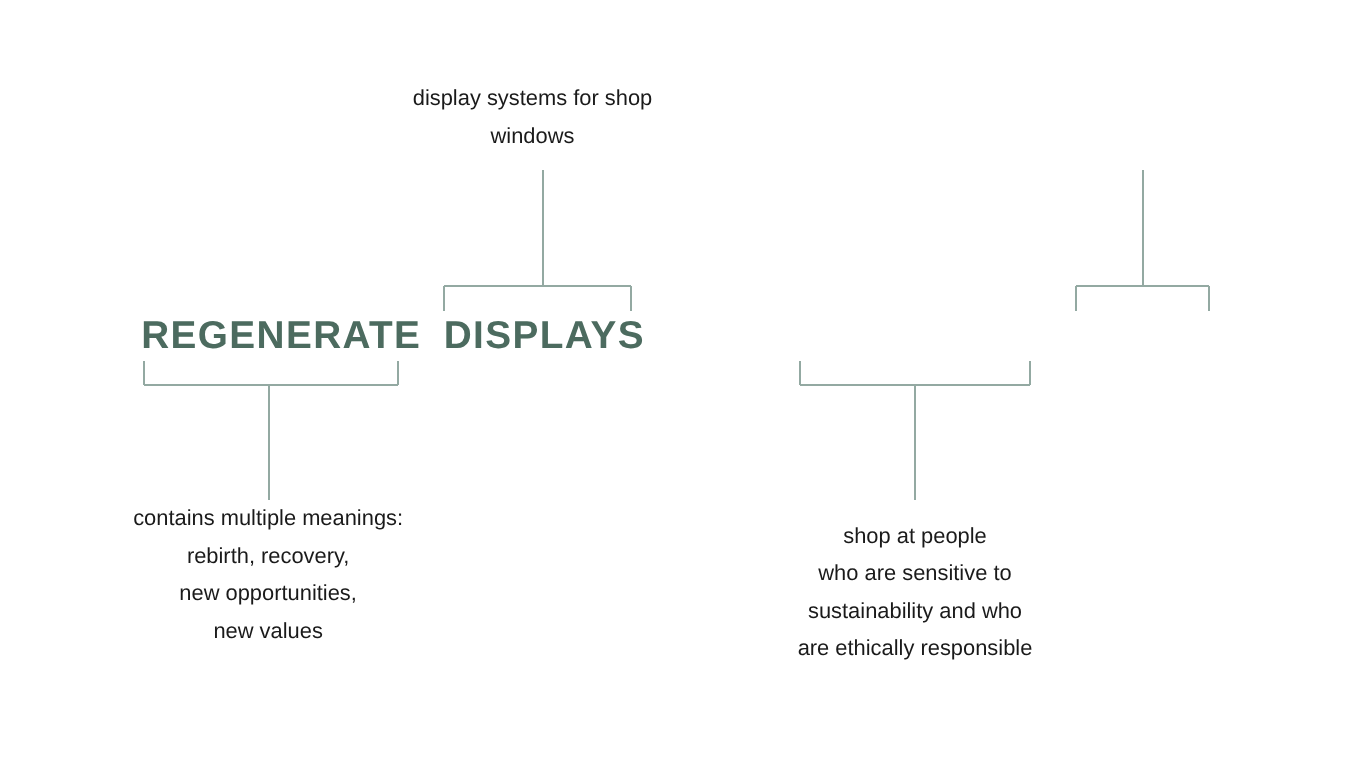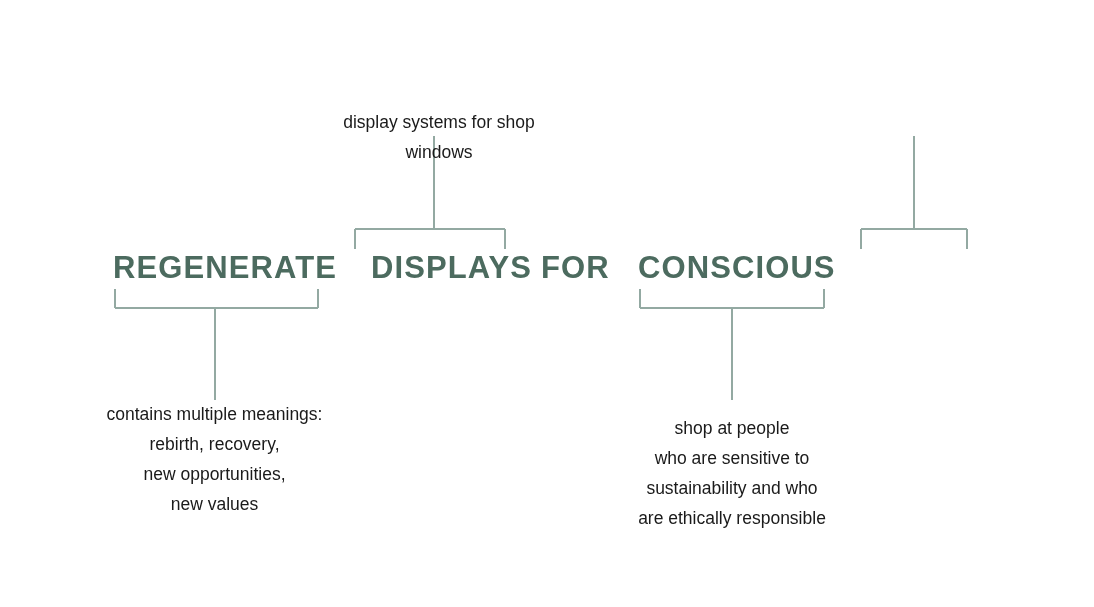--- a/index.html
+++ b/index.html
@@ -34,37 +34,37 @@
     height: 44px;
     line-height: 44px;
     font-family: "Liberation Sans", sans-serif;
     font-weight: 700;
     font-size: 31px;
     letter-spacing: 1.1px;
     color: #4c6b5f;
     white-space: nowrap;
   }
   .hw-regenerate { left: 113px; }
-  .hw-displays   { left: 355px; margin-left: 16px; }
+  .hw-displays   { left: 355px; }
   .hw-for        { left: 541px; }
   .hw-conscious  { left: 638px; }
   .hw-retail     { left: 860px; }
 
   
   .note {
     position: absolute;
     font-family: "Liberation Sans", sans-serif;
     font-weight: 400;
     font-size: 17.5px;
     line-height: 30px;
     color: #1a1a1a;
     text-align: center;
     white-space: pre-line;
   }
-  .note-displays   { left: 289px; top: 63px;  width: 300px; margin-top: 44px; }
+  .note-displays   { left: 276px; top: 63px;  width: 300px; }
   .note-retail     { left: 782px; top: 63px;  width: 265px; }
   .note-regenerate { left: 62px;  top: 399px; width: 305px; }
   .note-conscious  { left: 592px; top: 413px; width: 280px; }
 
   
   .connectors {
     position: absolute;
     left: 0;
     top: 0;
     width: 1094px;
@@ -113,22 +113,20 @@
     </g>
   </svg>
 
   <div class="note note-displays">display systems for shop
 windows</div>
 
 
   <div class="headline-row">
     <span class="headline-word hw-regenerate">REGENERATE</span>
     <span class="headline-word hw-displays">DISPLAYS</span>
-    <span class="headline-word hw-for">FOR</span>
-    <span class="headline-word hw-conscious">CONSCIOUS</span>
   </div>
 
   <div class="note note-regenerate">contains multiple meanings:
 rebirth, recovery,
 new opportunities,
 new values</div>
 
   <div class="note note-conscious">shop at people
 who are sensitive to
 sustainability and who

